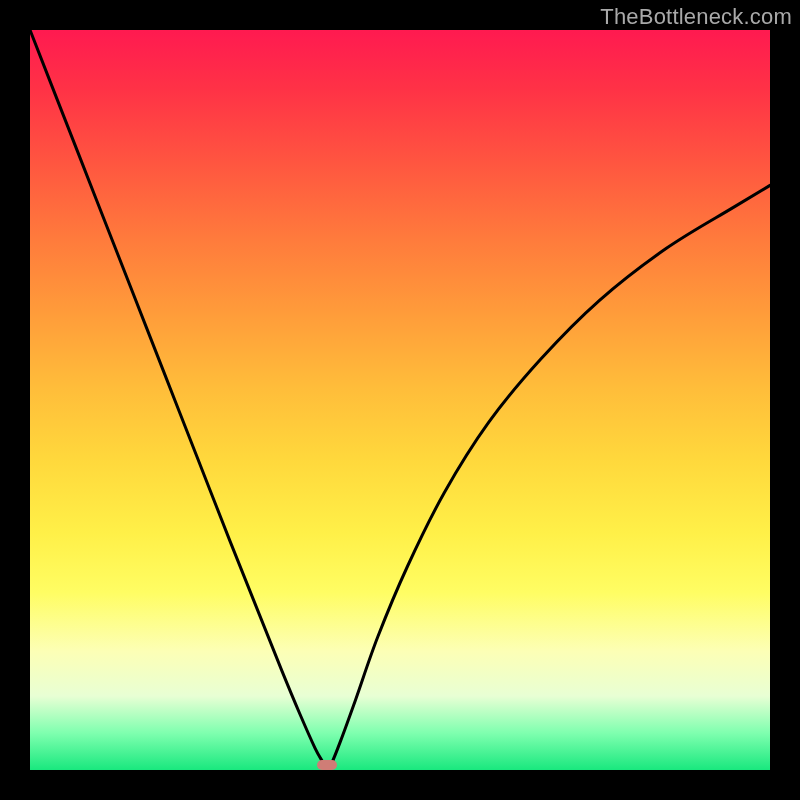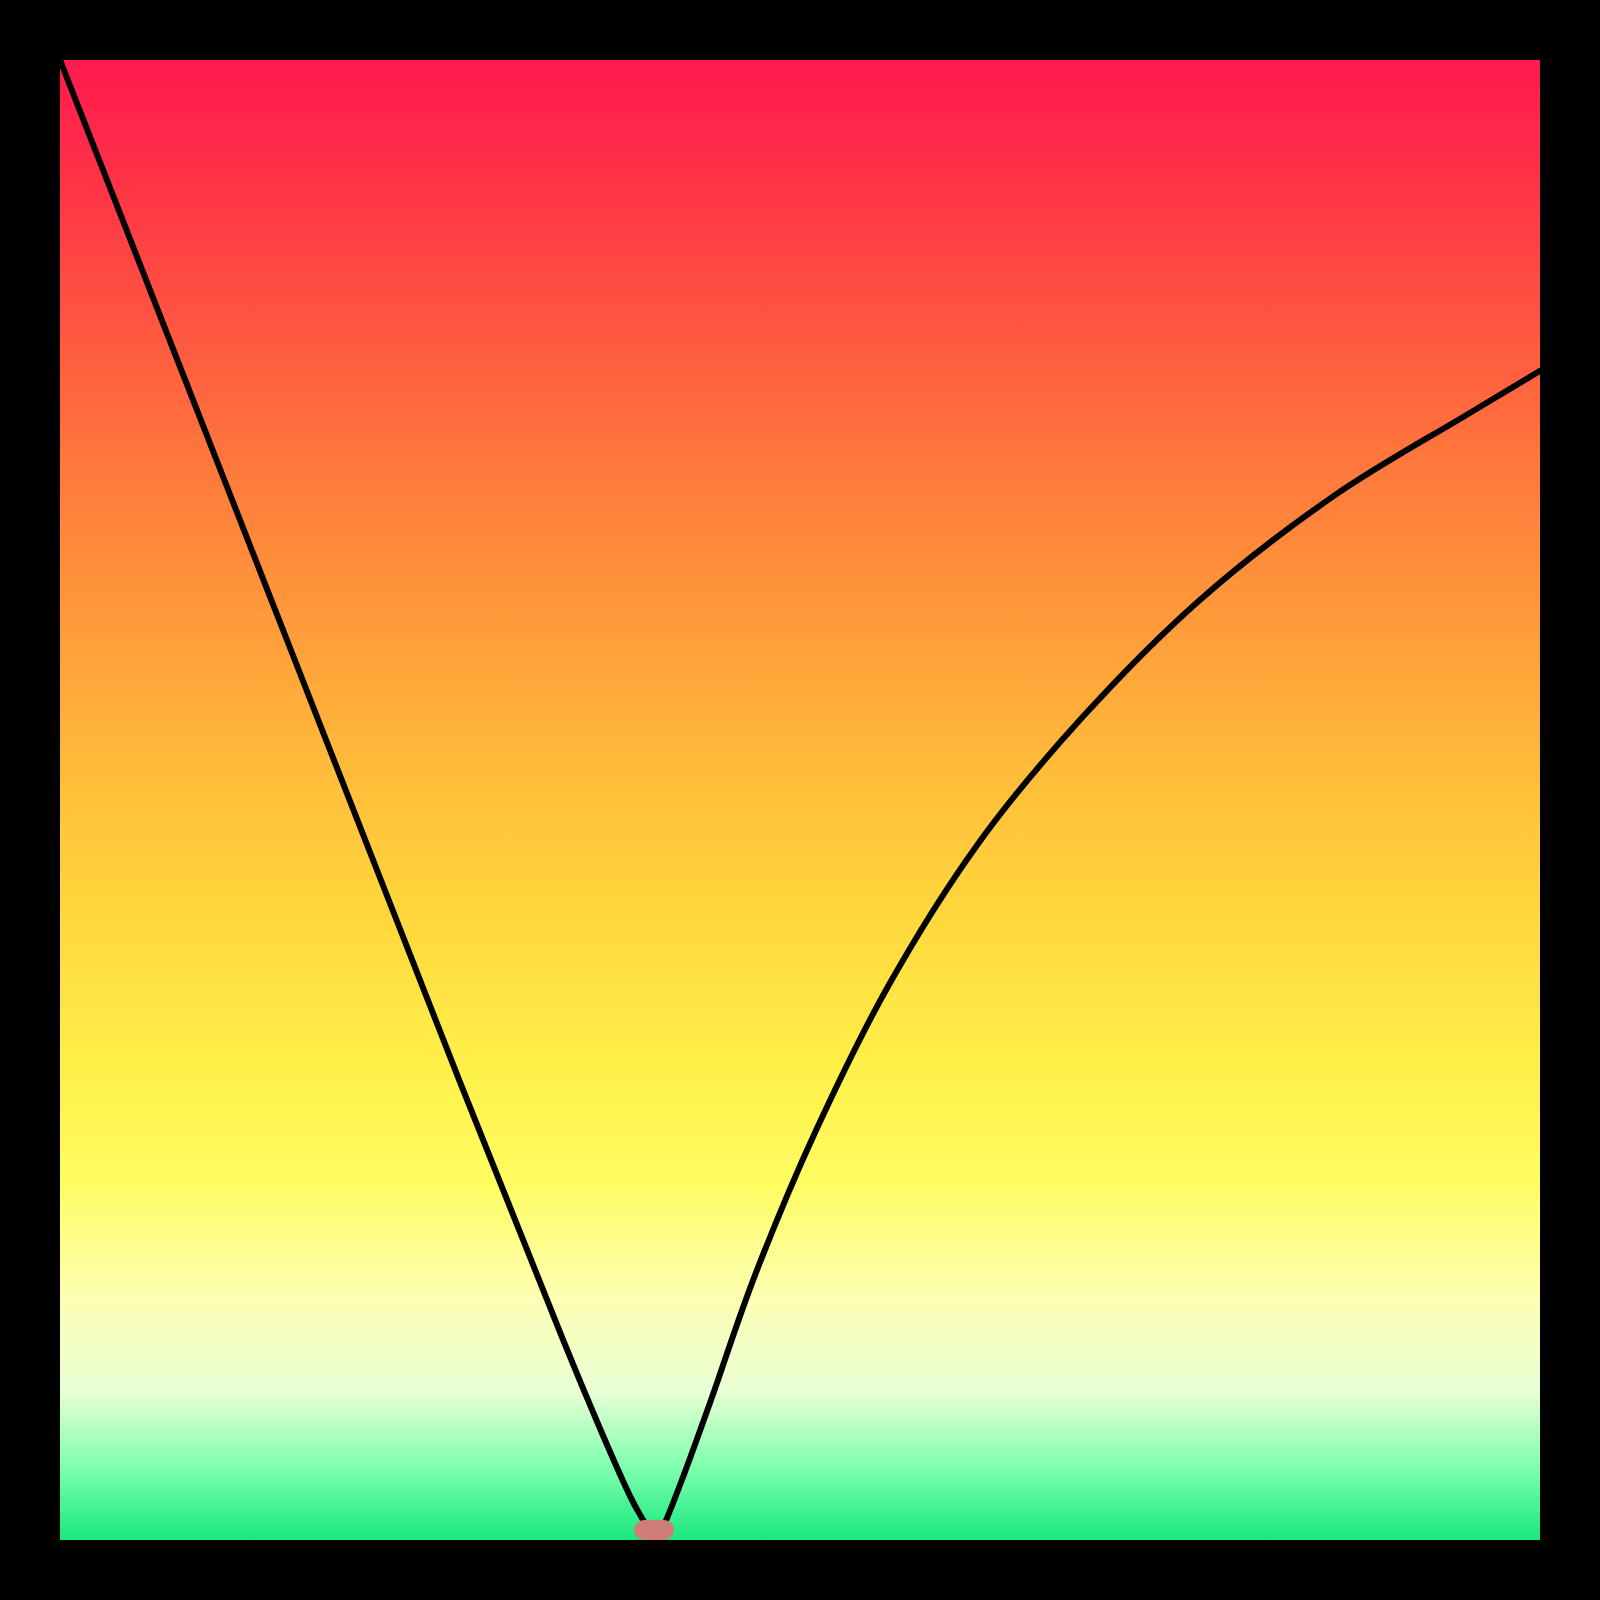--- a/index.html
+++ b/index.html
@@ -66,13 +66,14 @@
 </head>
 <body>
 
 <div class="frame">
   <div class="plot">
     <svg class="curve-layer" viewBox="0 0 740 740" preserveAspectRatio="none">
       <path fill="none" stroke="#000" stroke-width="3" stroke-linejoin="round" stroke-linecap="round" d="M 0.00 0.00 C 5.55 14.18, 22.20 56.73, 33.30 85.10 C 44.40 113.47, 55.50 141.83, 66.60 170.20 C 77.70 198.57, 88.80 226.93, 99.90 255.30 C 111.00 283.67, 122.10 312.03, 133.20 340.40 C 144.30 368.77, 155.40 397.13, 166.50 425.50 C 177.60 453.87, 189.32 484.08, 199.80 510.60 C 210.28 537.12, 220.77 563.02, 229.40 584.60 C 238.03 606.18, 244.82 623.45, 251.60 640.10 C 258.38 656.75, 264.55 671.55, 270.10 684.50 C 275.65 697.45, 281.08 709.78, 284.90 717.80 C 288.72 725.82, 291.07 728.90, 293.04 732.60 C 295.01 736.30, 295.26 740.00, 296.74 740.00 C 298.22 740.00, 299.58 737.53, 301.92 732.60 C 304.26 727.67, 306.85 720.88, 310.80 710.40 C 314.75 699.92, 319.43 686.97, 325.60 669.70 C 331.77 652.43, 339.17 629.00, 347.80 606.80 C 356.43 584.60, 366.30 560.55, 377.40 536.50 C 388.50 512.45, 400.83 486.55, 414.40 462.50 C 427.97 438.45, 442.77 414.40, 458.80 392.20 C 474.83 370.00, 492.10 349.65, 510.60 329.30 C 529.10 308.95, 548.83 288.60, 569.80 270.10 C 590.77 251.60, 614.20 233.72, 636.40 218.30 C 658.60 202.88, 685.73 188.08, 703.00 177.60 C 720.27 167.12, 733.83 159.10, 740.00 155.40" id="curve-path"></path>
     </svg>
     <div class="marker" id="min-marker" style="width: 20px; height: 10px; left: 286.74px; top: 730px; background: rgb(207, 125, 118);"></div>
   </div>
+  <div class="watermark">TheBottleneck.com</div>
 </div>
 
 </body></html>

